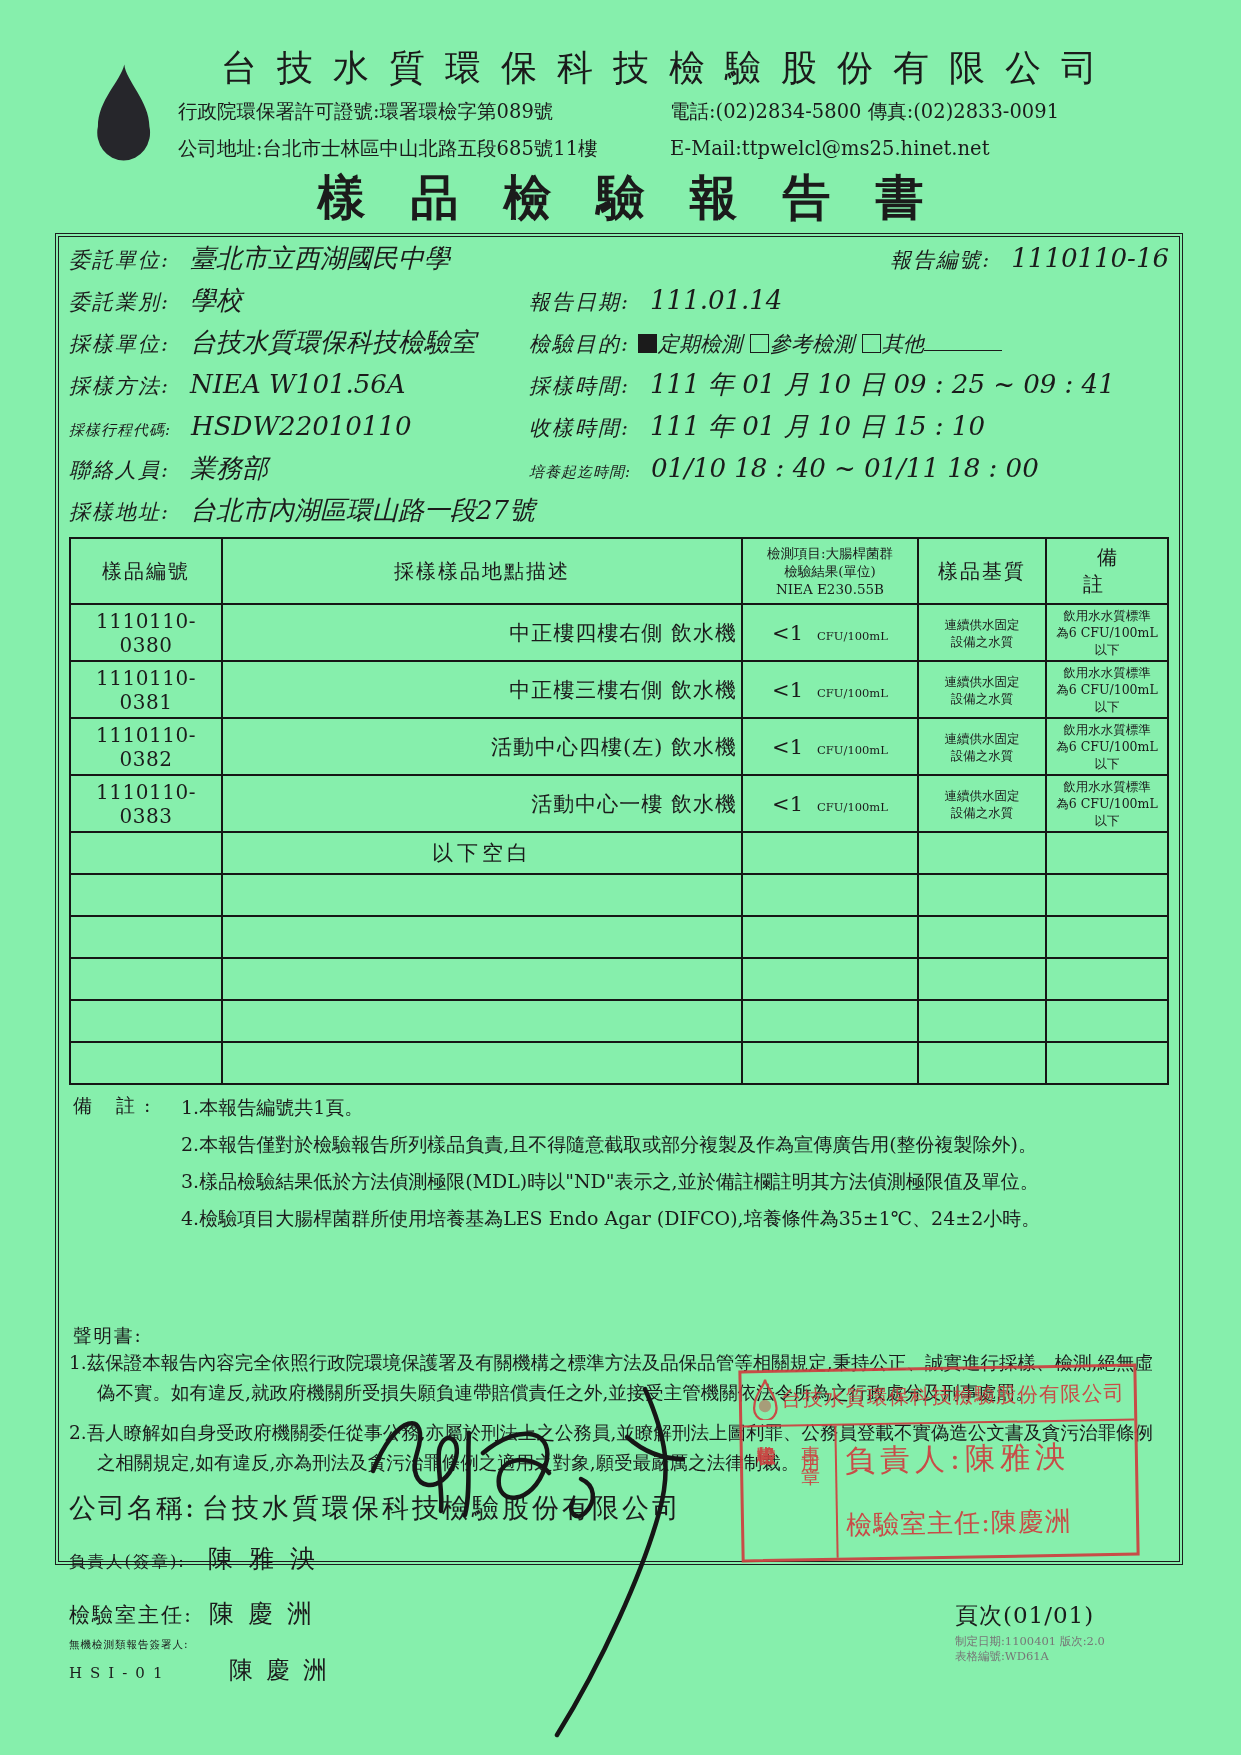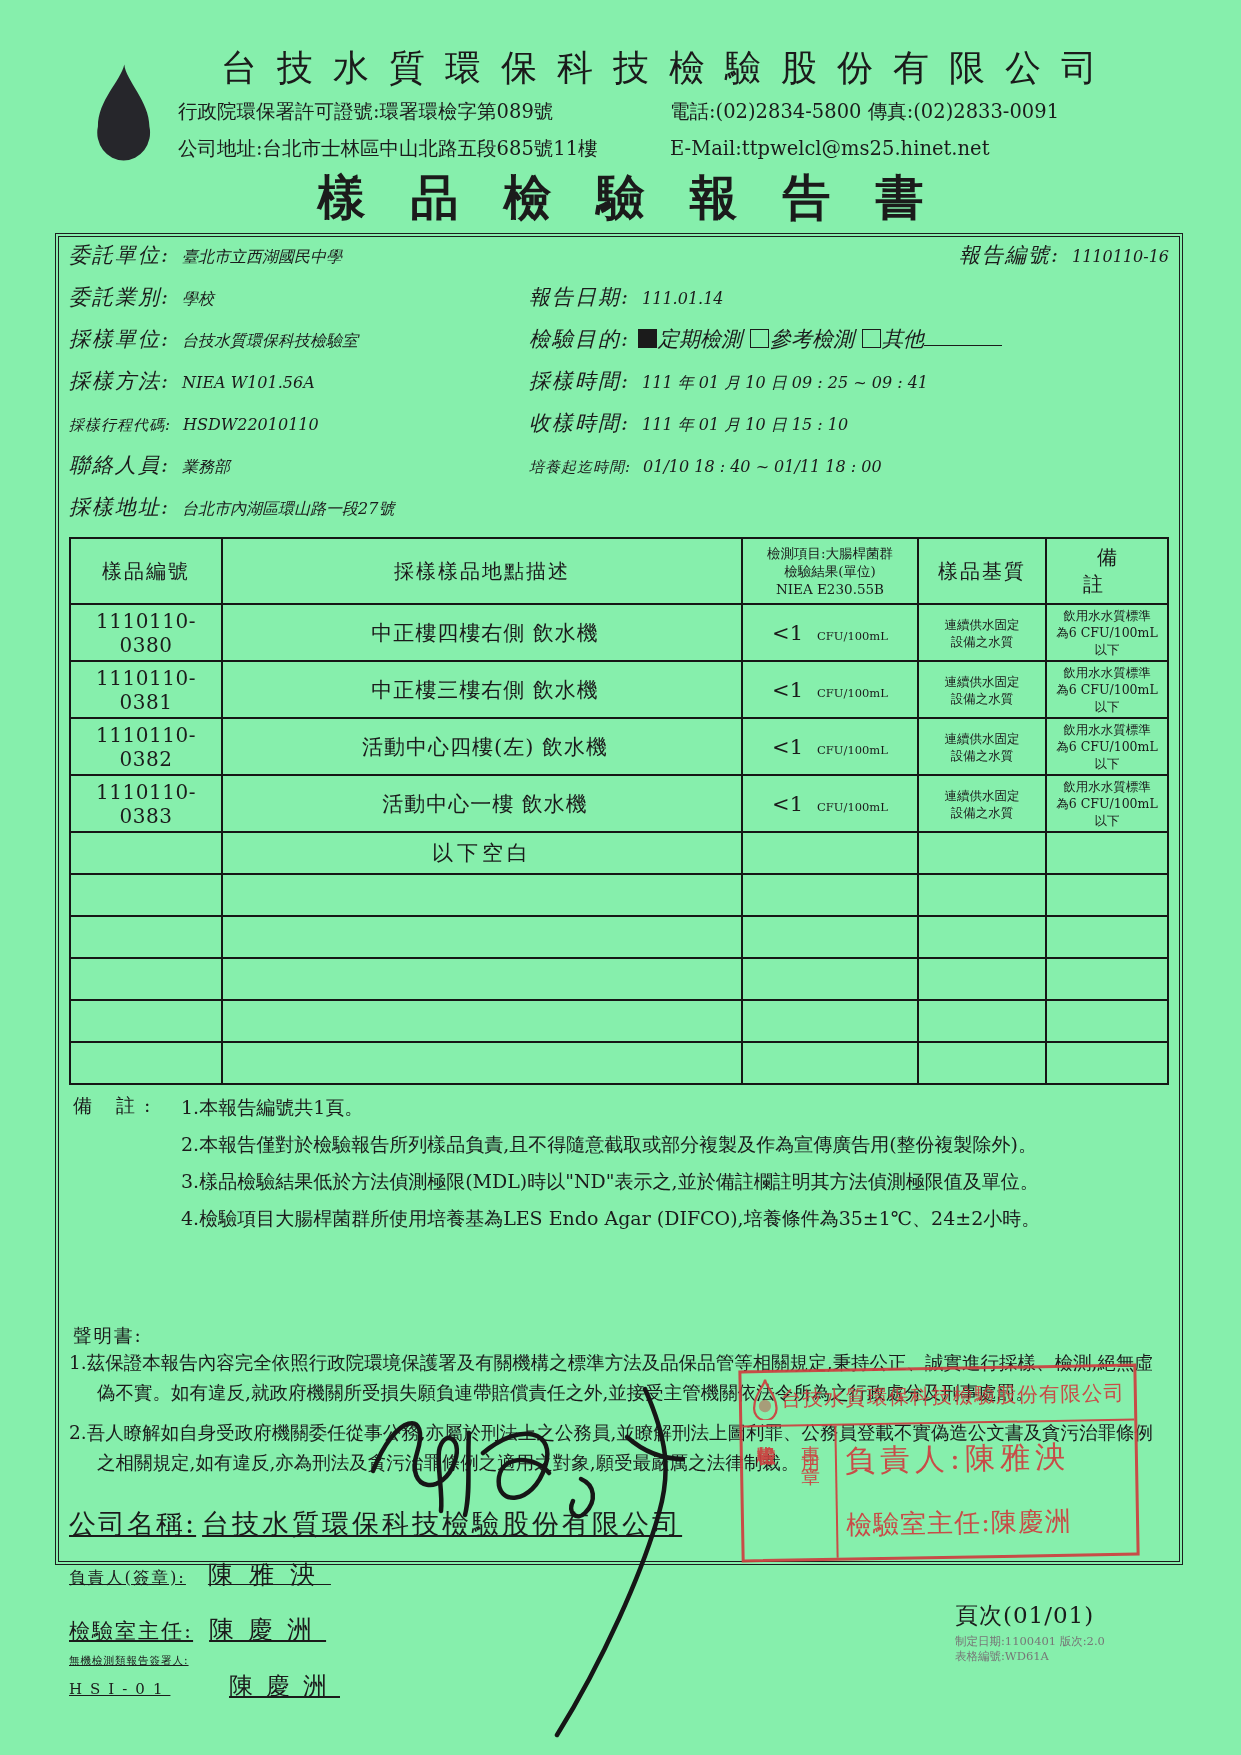--- a/index.html
+++ b/index.html
@@ -21,54 +21,54 @@
   .main-box{position:absolute;left:55px;top:233px;width:1128px;height:1332px;
             border:4px double #1d1d1d;box-sizing:border-box;padding:4px 10px 0 10px;}
 
   
   .info-row{display:flex;align-items:baseline;height:42px;font-size:21px;font-style:italic;}
   .i-left{width:460px;display:flex;align-items:baseline;flex:none;}
   .i-right{flex:1;display:flex;align-items:baseline;}
   .i-right.end{justify-content:flex-end;}
   .lbl{letter-spacing:2px;white-space:nowrap;}
   .lbl-sm{font-size:15px;letter-spacing:1px;}
-  .val{margin-left:12px;font-size:16px;white-space:nowrap;}
+  .val{margin-left:20px;font-size:26px;white-space:nowrap;}
   .chk{display:inline-block;width:17px;height:17px;border:1.5px solid #1b1b1b;vertical-align:-2px;margin:0 1px 0 8px;}
   .chk.filled{background:#1b1b1b;}
   .chk-label{font-size:21px;}
   .blank-line{display:inline-block;width:78px;border-bottom:1.5px solid #1b1b1b;height:20px;}
 
   
   table.s-table{width:100%;border-collapse:collapse;table-layout:fixed;margin-top:2px;}
   .s-table th,.s-table td{border:2px solid #161616;padding:0 4px;overflow:hidden;}
   .s-table th{font-weight:normal;height:60px;font-size:20px;letter-spacing:2px;}
   th.h-remark{letter-spacing:1.4em;text-indent:1.4em;}
   th.h-result{font-size:13.5px;line-height:18px;letter-spacing:0;padding:2px;}
   .s-table td{height:40px;}
   td.c-id{font-size:20px;text-align:center;letter-spacing:0.5px;}
-  td.c-loc{font-size:21px;text-align:center;padding-left:10px;letter-spacing:1px;}
+  td.c-loc{font-size:21px;text-align:right;padding-left:10px;letter-spacing:1px;}
   td.blank-cell{text-align:center;font-size:21px;letter-spacing:4px;}
   .res-wrap{display:flex;align-items:baseline;justify-content:center;gap:14px;}
   .res-val{font-size:21px;}
   .res-unit{font-size:11.5px;}
   td.c-mat,td.c-rem{text-align:center;font-size:12.5px;line-height:17px;padding:2px 6px;}
 
   
   .notes{display:flex;font-size:19px;margin-top:4px;}
   .notes-label{width:108px;flex:none;letter-spacing:9px;padding-left:4px;padding-top:4px;}
   .notes-items{flex:1;}
   .note-item{line-height:37px;}
   .decl{display:flex;font-size:18.5px;margin-top:84px;flex-direction:column;}
   .decl-label{width:108px;flex:none;letter-spacing:2px;padding-left:4px;padding-top:2px;}
   .decl-items{flex:1;padding-right:6px;}
   .decl-item{line-height:30px;padding-left:28px;text-indent:-28px;}
   .decl-item + .decl-item{margin-top:10px;}
 
   
-  .footer-block{margin-top:28px;position:relative;text-decoration:underline;}
+  .footer-block{margin-top:12px;position:relative;}
   .company-line{font-size:27px;letter-spacing:3px;}
   .company-line .val{font-size:27px;margin-left:6px;}
   .principal-row{margin-top:16px;font-size:16.5px;}
   .principal-row .sig-name{font-size:25px;letter-spacing:16px;margin-left:22px;}
   .director-row{margin-top:22px;font-size:21px;letter-spacing:2px;}
   .director-row .sig-name{font-size:25px;letter-spacing:14px;margin-left:16px;}
   .signer-block{margin-top:8px;}
   .signer-label{font-size:10.5px;letter-spacing:1px;}
   .signer-row{display:flex;align-items:baseline;margin-top:2px;}
   .form-code{font-size:15px;letter-spacing:8px;width:160px;flex:none;}

